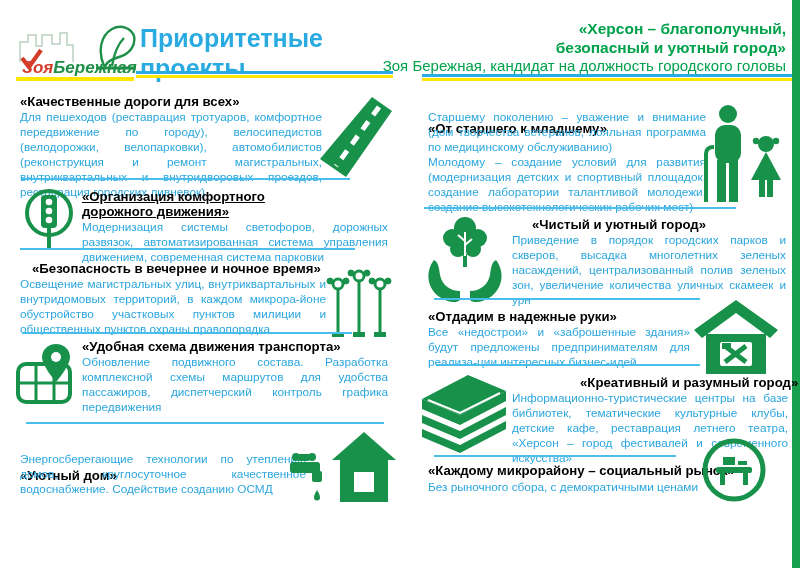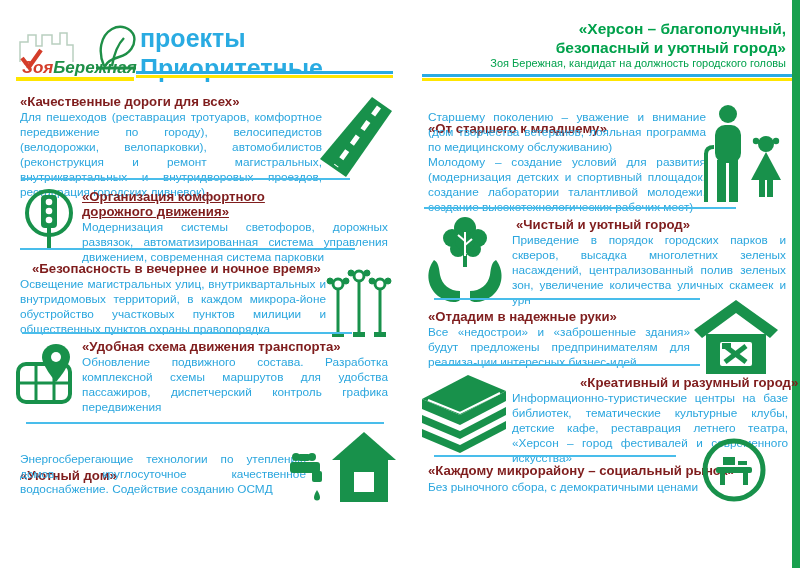--- a/index.html
+++ b/index.html
@@ -7,31 +7,31 @@
        font-family:"Liberation Sans",sans-serif;overflow:hidden;}
   .abs{position:absolute;}
   
   #left-title{left:140px;top:24px;font-size:25px;font-weight:bold;color:#29abe2;line-height:1.18;}
   .flag-rule{height:7px;}
   .flag-rule .b{height:3px;background:#2aabe2;}
   .flag-rule .gap{height:1px;background:#fff;}
   .flag-rule .y{height:3px;background:#ffe500;}
   #left-rule{left:136px;top:71px;width:257px;}
   #right-slogan{right:14px;top:20px;text-align:right;font-size:15.5px;font-weight:bold;color:#00a14b;line-height:1.22;}
-  #right-subtitle{right:14px;top:57px;text-align:right;font-size:11px;color:#00a14b;}
+  #right-subtitle{right:14px;top:57px;text-align:right;font-size:15px;color:#00a14b;}
   #right-rule{left:422px;top:74px;width:370px;}
   #edge-strip{right:0;top:0;width:8px;height:568px;background:#19a04e;}
   
   #logo{left:14px;top:20px;width:122px;height:62px;}
   #logo-text{left:22px;top:58px;font-size:17px;font-weight:bold;font-style:italic;white-space:nowrap;}
   #logo-text .z{color:#d43d2a;}
   #logo-text .b{color:#1e8f47;}
   #logo-underline{left:16px;top:77px;width:118px;height:4px;background:#ffe500;}
   
-  .sec-title{font-size:13.2px;font-weight:bold;color:#7f1d1d;line-height:1.15;}
+  .sec-title{font-size:13.2px;font-weight:bold;color:#000000;line-height:1.15;}
   .sec-body{font-size:11.8px;color:#2ba6de;line-height:1.27;text-align:justify;white-space:pre-line;}
   .divider{height:2px;background:#49bdeb;}
   
   #l1-title{left:20px;top:94px;width:330px;}
   #l1-body{left:20px;top:110px;width:302px;}
   #l1-icon{left:316px;top:97px;}
   #l1-div{left:22px;top:178px;width:328px;}
   #l2-icon{left:18px;top:188px;}
   #l2-title{left:82px;top:189px;width:225px;text-decoration:underline;}
   #l2-body{left:82px;top:220px;width:306px;}
@@ -46,21 +46,21 @@
   #l4-div{left:26px;top:422px;width:358px;}
   #l5-title{left:20px;top:436px;width:200px;margin-top:32px;}
   #l5-body{left:20px;top:452px;width:286px;}
   #l5-icon{left:288px;top:426px;}
   
   #r1-title{left:428px;top:94px;width:300px;margin-top:27px;}
   #r1-body{left:428px;top:110px;width:278px;}
   #r1-icon{left:702px;top:104px;}
   #r1-div{left:424px;top:207px;width:312px;}
   #r2-icon{left:424px;top:214px;}
-  #r2-title{left:516px;top:217px;width:260px;}
+  #r2-title{left:532px;top:217px;width:260px;}
   #r2-body{left:512px;top:233px;width:274px;}
   #r2-div{left:434px;top:298px;width:266px;}
   #r3-title{left:428px;top:309px;width:280px;}
   #r3-body{left:428px;top:325px;width:262px;}
   #r3-icon{left:694px;top:300px;}
   #r3-div{left:436px;top:364px;width:264px;}
   #r4-icon{left:418px;top:369px;}
   #r4-title{left:540px;top:375px;width:280px;white-space:nowrap;margin-left:40px;}
   #r4-body{left:512px;top:391px;width:276px;}
   #r4-div{left:434px;top:455px;width:242px;}
@@ -81,22 +81,22 @@
     </g>
     <path d="M8,38 l7,9 l12,-17" stroke="#d43d2a" stroke-width="4.2" fill="none"></path>
   </svg>
 </div>
 <div class="abs" id="logo-text">
   <span class="z">Зоя</span><span class="b">Бережная</span>
 </div>
 <div class="abs" id="logo-underline"></div>
 
 <div class="abs" id="left-title">
+  <div>Приоритетные</div>
   <div>проекты</div>
-  <div>Приоритетные</div>
 </div>
 <div class="abs flag-rule" id="left-rule">
     <div class="b"></div>
     <div class="gap"></div>
     <div class="y"></div>
   </div>
 
 <div class="abs" id="right-slogan">
   <div>«Херсон – благополучный,</div>
   <div>безопасный и уютный город»</div>

